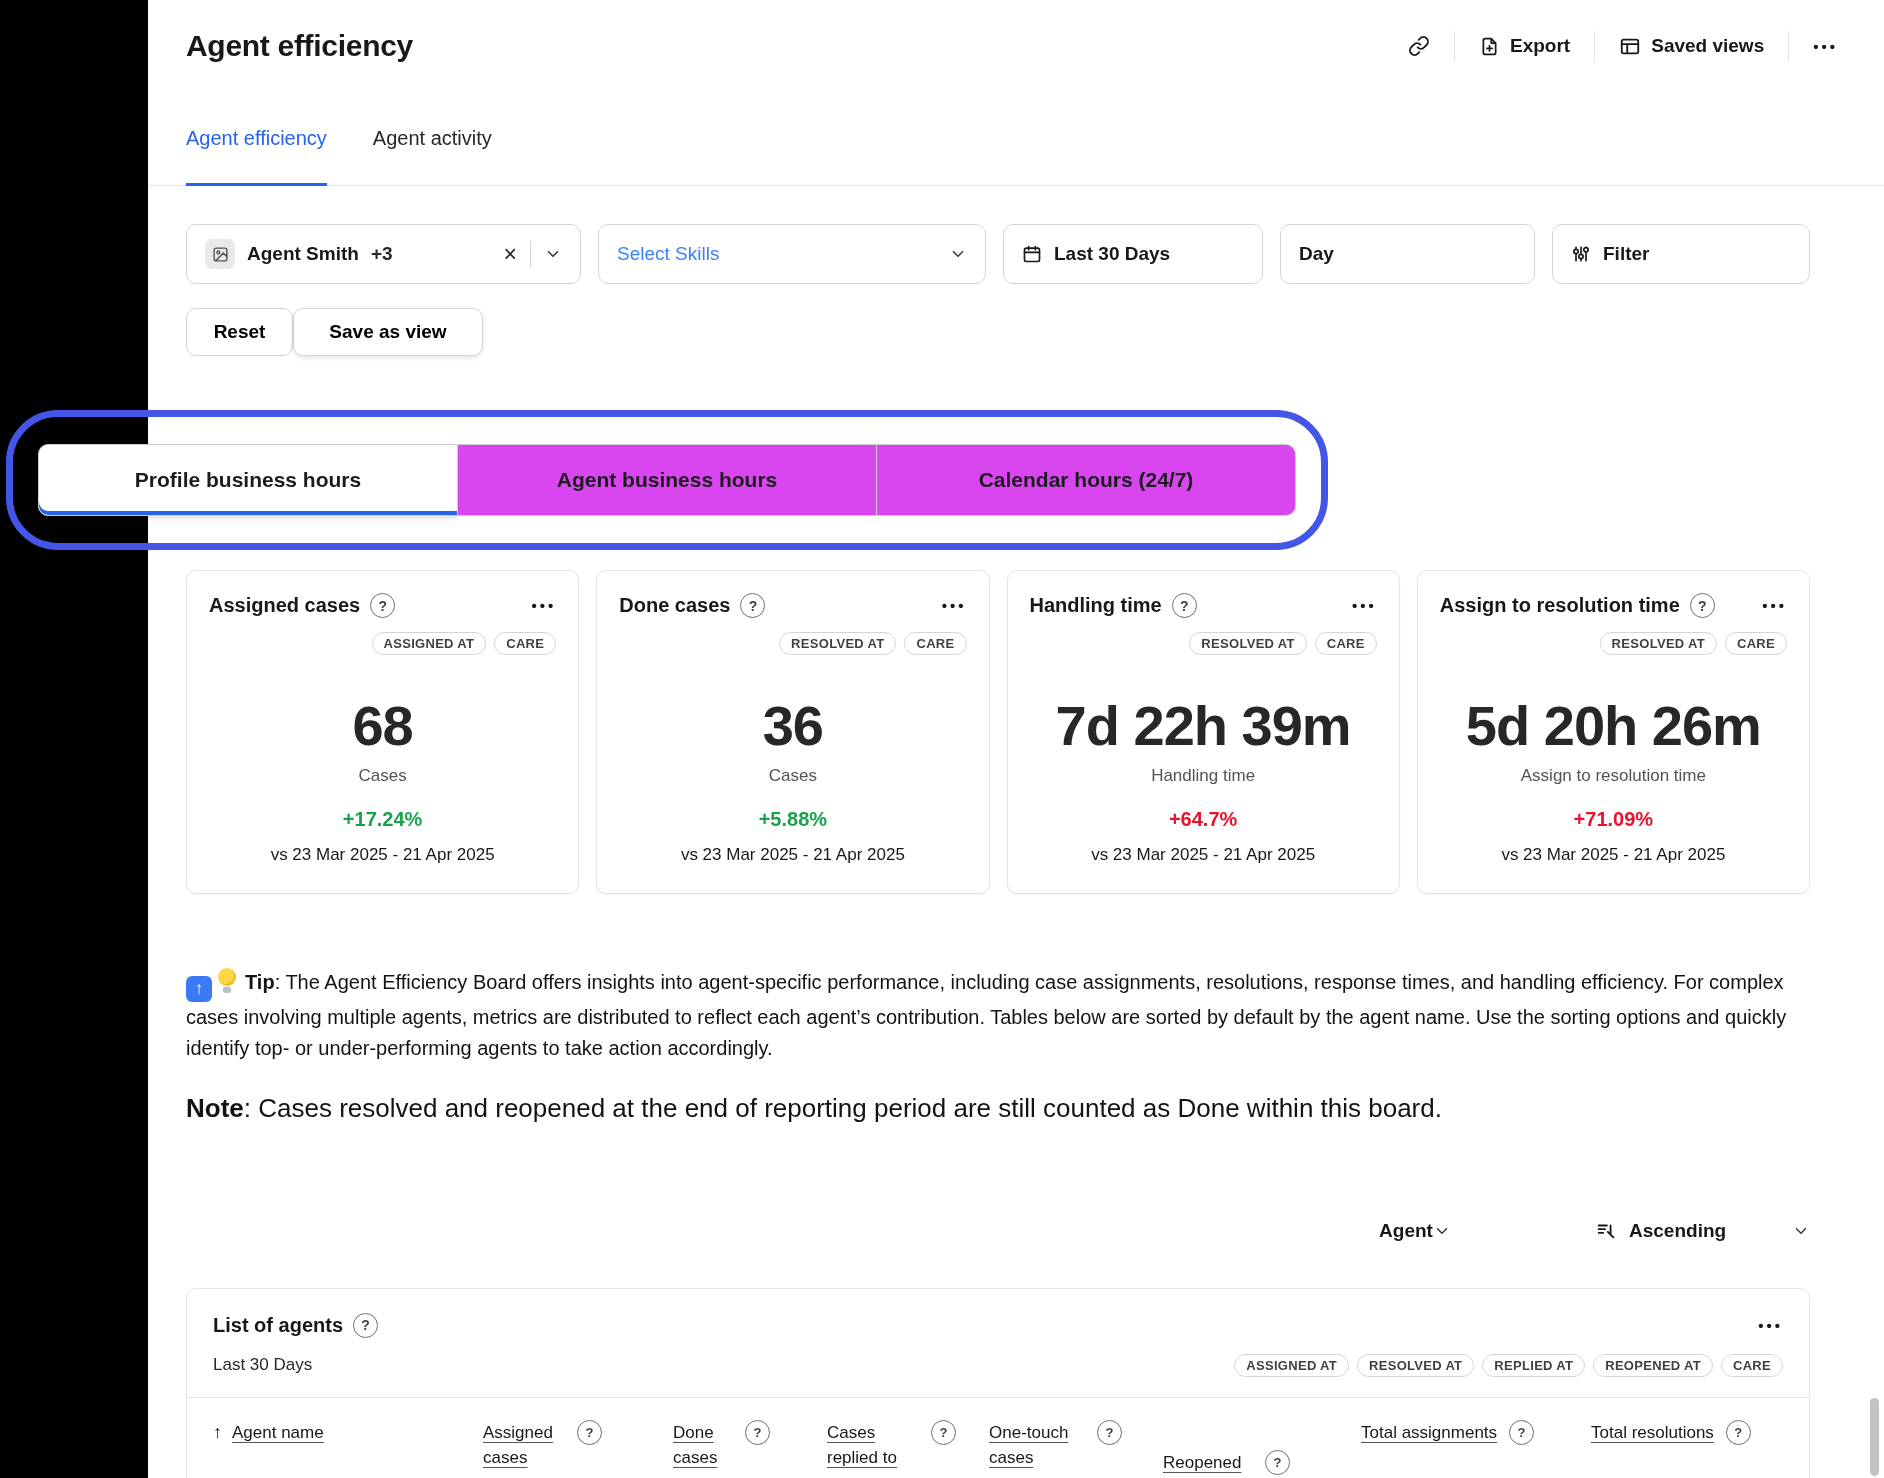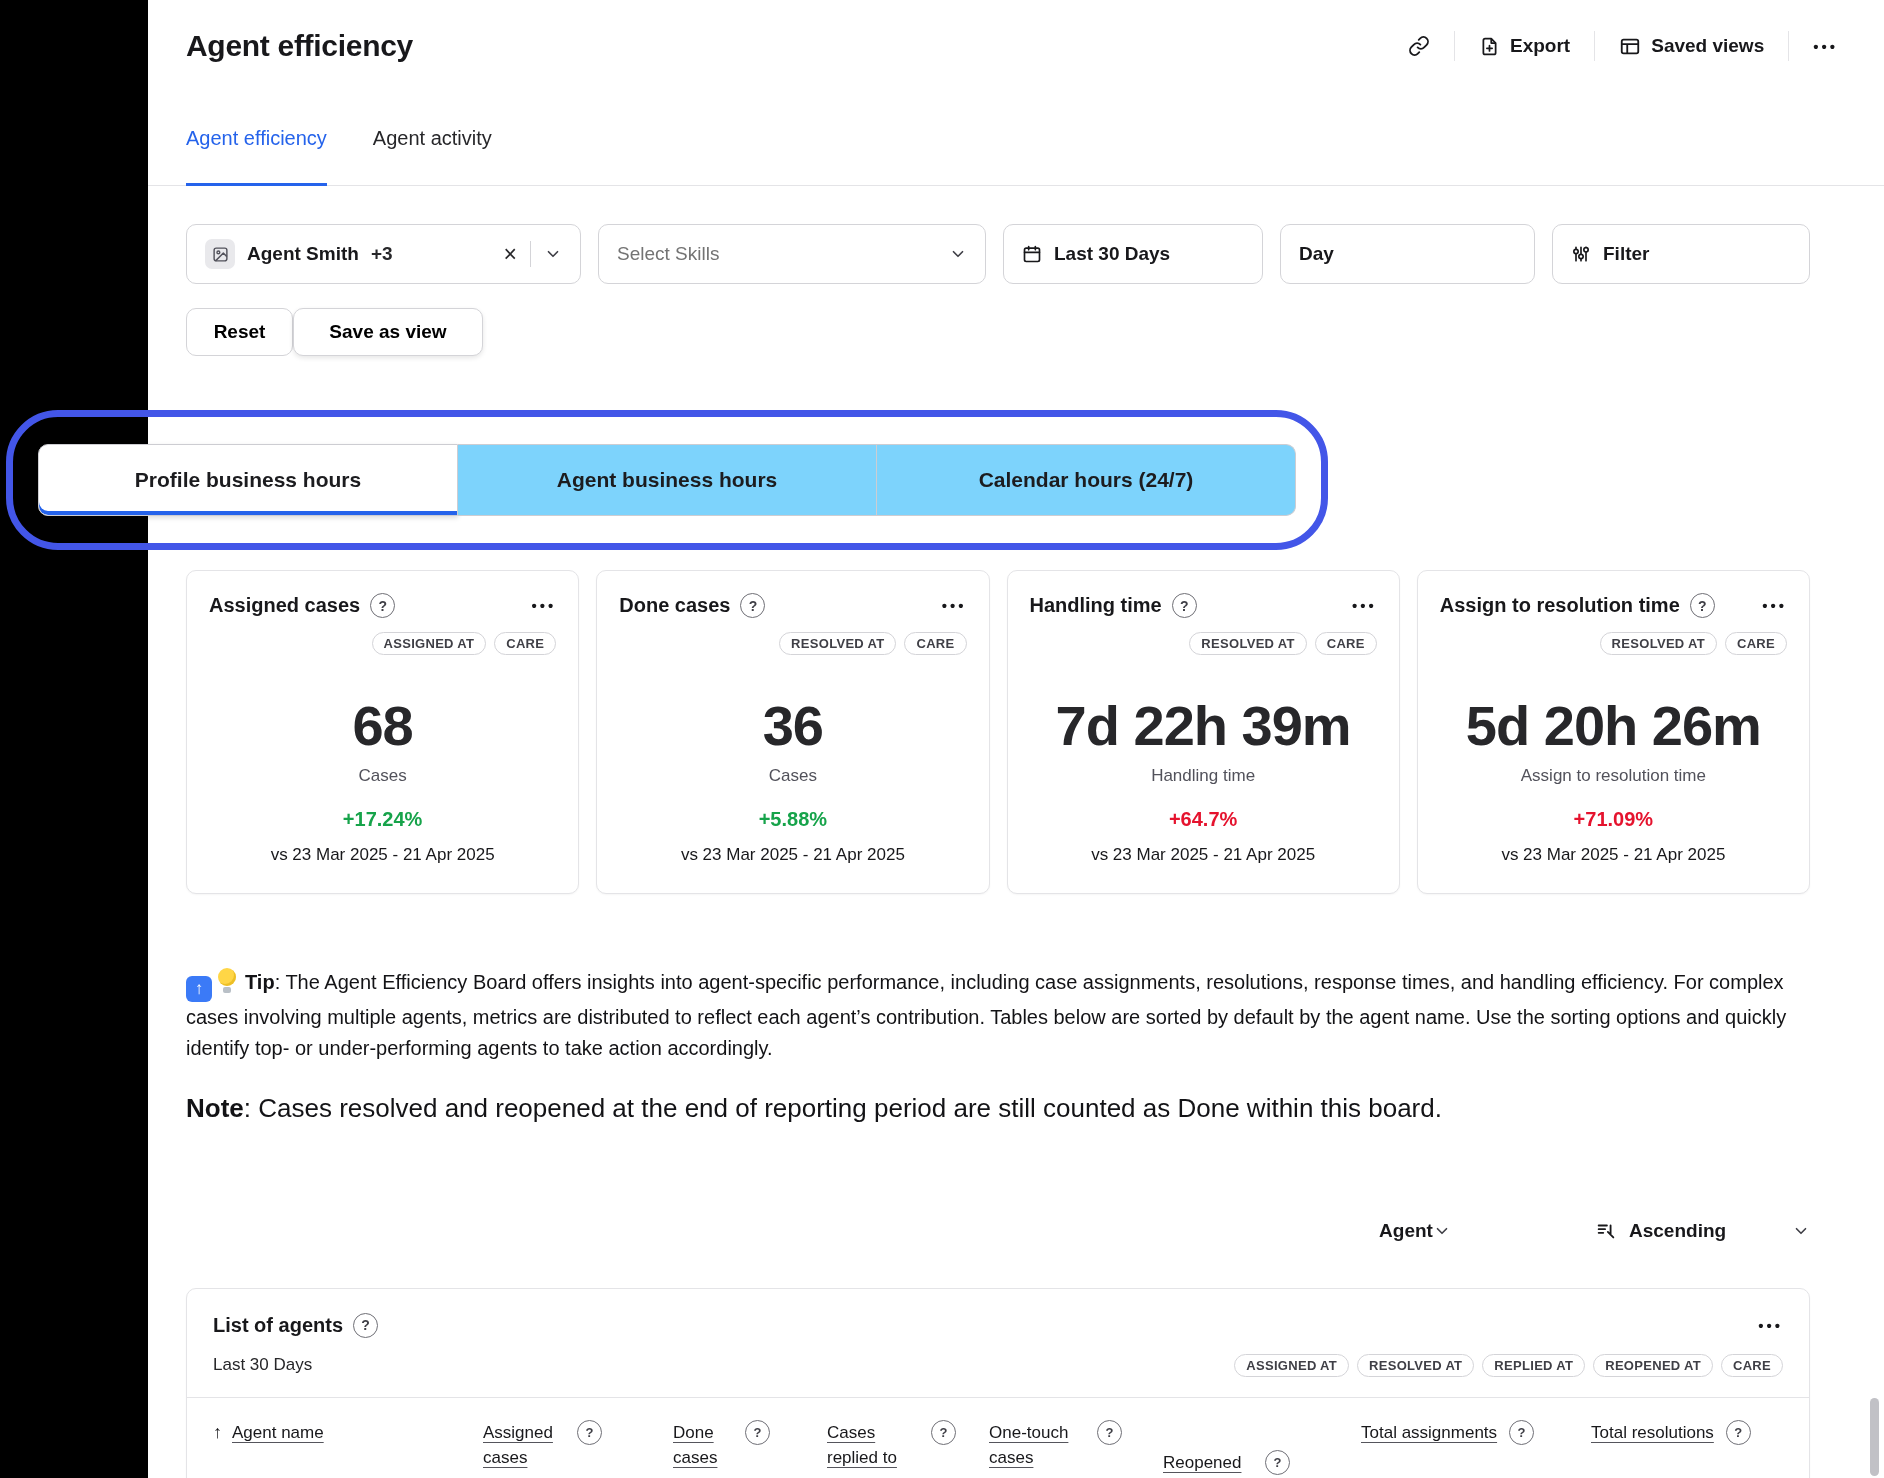--- a/index.html
+++ b/index.html
@@ -27,21 +27,21 @@
   .tab { display:flex; align-items:center; font-size:20px; font-weight:500; color:#27272a; position:relative; cursor:pointer; }
   .tab.active { color:#2563eb; }
   .tab.active::after { content:""; position:absolute; left:0; right:0; bottom:-1px; height:3px; background:#2563eb; }
 
   
   .content { padding:38px 74px 0 38px; }
 
   .chip-row { display:flex; justify-content:space-between; }
   .chip { height:60px; border:1px solid #d4d4d8; border-radius:10px; background:#fff; display:flex; align-items:center; padding:0 18px; font-size:19px; cursor:pointer; }
   .chip-agent { width:395px; }
-  .chip-skills { width:388px; color:#737373; }
+  .chip-skills { width:388px; color:#3b82f6; }
   .chip-dates { width:260px; }
   .chip-day { width:255px; }
   .chip-filter { width:258px; }
   .avatar-box { width:30px; height:30px; border-radius:7px; background:#e9e9ec; display:flex; align-items:center; justify-content:center; margin-right:12px; flex-shrink:0; }
   .chip-name { font-weight:700; }
   .chip-plus { font-weight:600; margin-left:12px; color:#27272a; }
   .chip-right { margin-left:auto; display:flex; align-items:center; gap:13px; }
   .x-glyph { font-size:23px; line-height:1; color:#27272a; }
   .chip-div { width:1px; height:26px; background:#d4d4d8; }
   .bold-label { font-weight:700; }
@@ -49,21 +49,21 @@
 
   .btn-row { display:flex; margin-top:24px; }
   .btn { height:48px; border:1px solid #d4d4d8; border-radius:10px; background:#fff; font-size:19px; font-weight:600; display:inline-flex; align-items:center; justify-content:center; cursor:pointer; }
   .btn-reset { width:107px; }
   .btn-save { width:190px; box-shadow:0 2px 5px rgba(0,0,0,.10); }
 
   
   .hours-wrap { margin:54px 0 0 -180px; width:-moz-fit-content; width:fit-content; }
   .hours-ring { border:7px solid #4356e8; border-radius:52px; padding:27px 25px; background:transparent; }
   .hours-tabs { display:flex; width:1258px; }
-  .hours-tab { flex:1; height:72px; display:flex; align-items:center; justify-content:center; font-size:21px; font-weight:700; color:#1c1c1f; background:#7dd3fc; border:1px solid #cdcdd2; cursor:pointer; }
+  .hours-tab { flex:1; height:72px; display:flex; align-items:center; justify-content:center; font-size:21px; font-weight:700; color:#1c1c1f; background:#d946ef; border:1px solid #cdcdd2; cursor:pointer; }
   .hours-tab + .hours-tab { border-left:0; }
   .hours-tab:first-child { border-radius:10px 0 0 10px; }
   .hours-tab:last-child { border-radius:0 10px 10px 0; }
   .hours-tab.active { background:#fff; box-shadow: inset 0 -4px 0 #2563eb, 0 2px 5px rgba(0,0,0,.14); }
 
   
   .cards { display:flex; gap:17px; margin-top:20px; }
   .card { width:calc((100% - 51px) / 4); border:1px solid #e4e4e7; border-radius:10px; background:#fff; padding:22px 22px 28px; box-shadow:0 1px 2px rgba(0,0,0,.04); }
   .card-head { display:flex; align-items:center; }
   .card-title { font-size:20px; font-weight:700; white-space:nowrap; }

